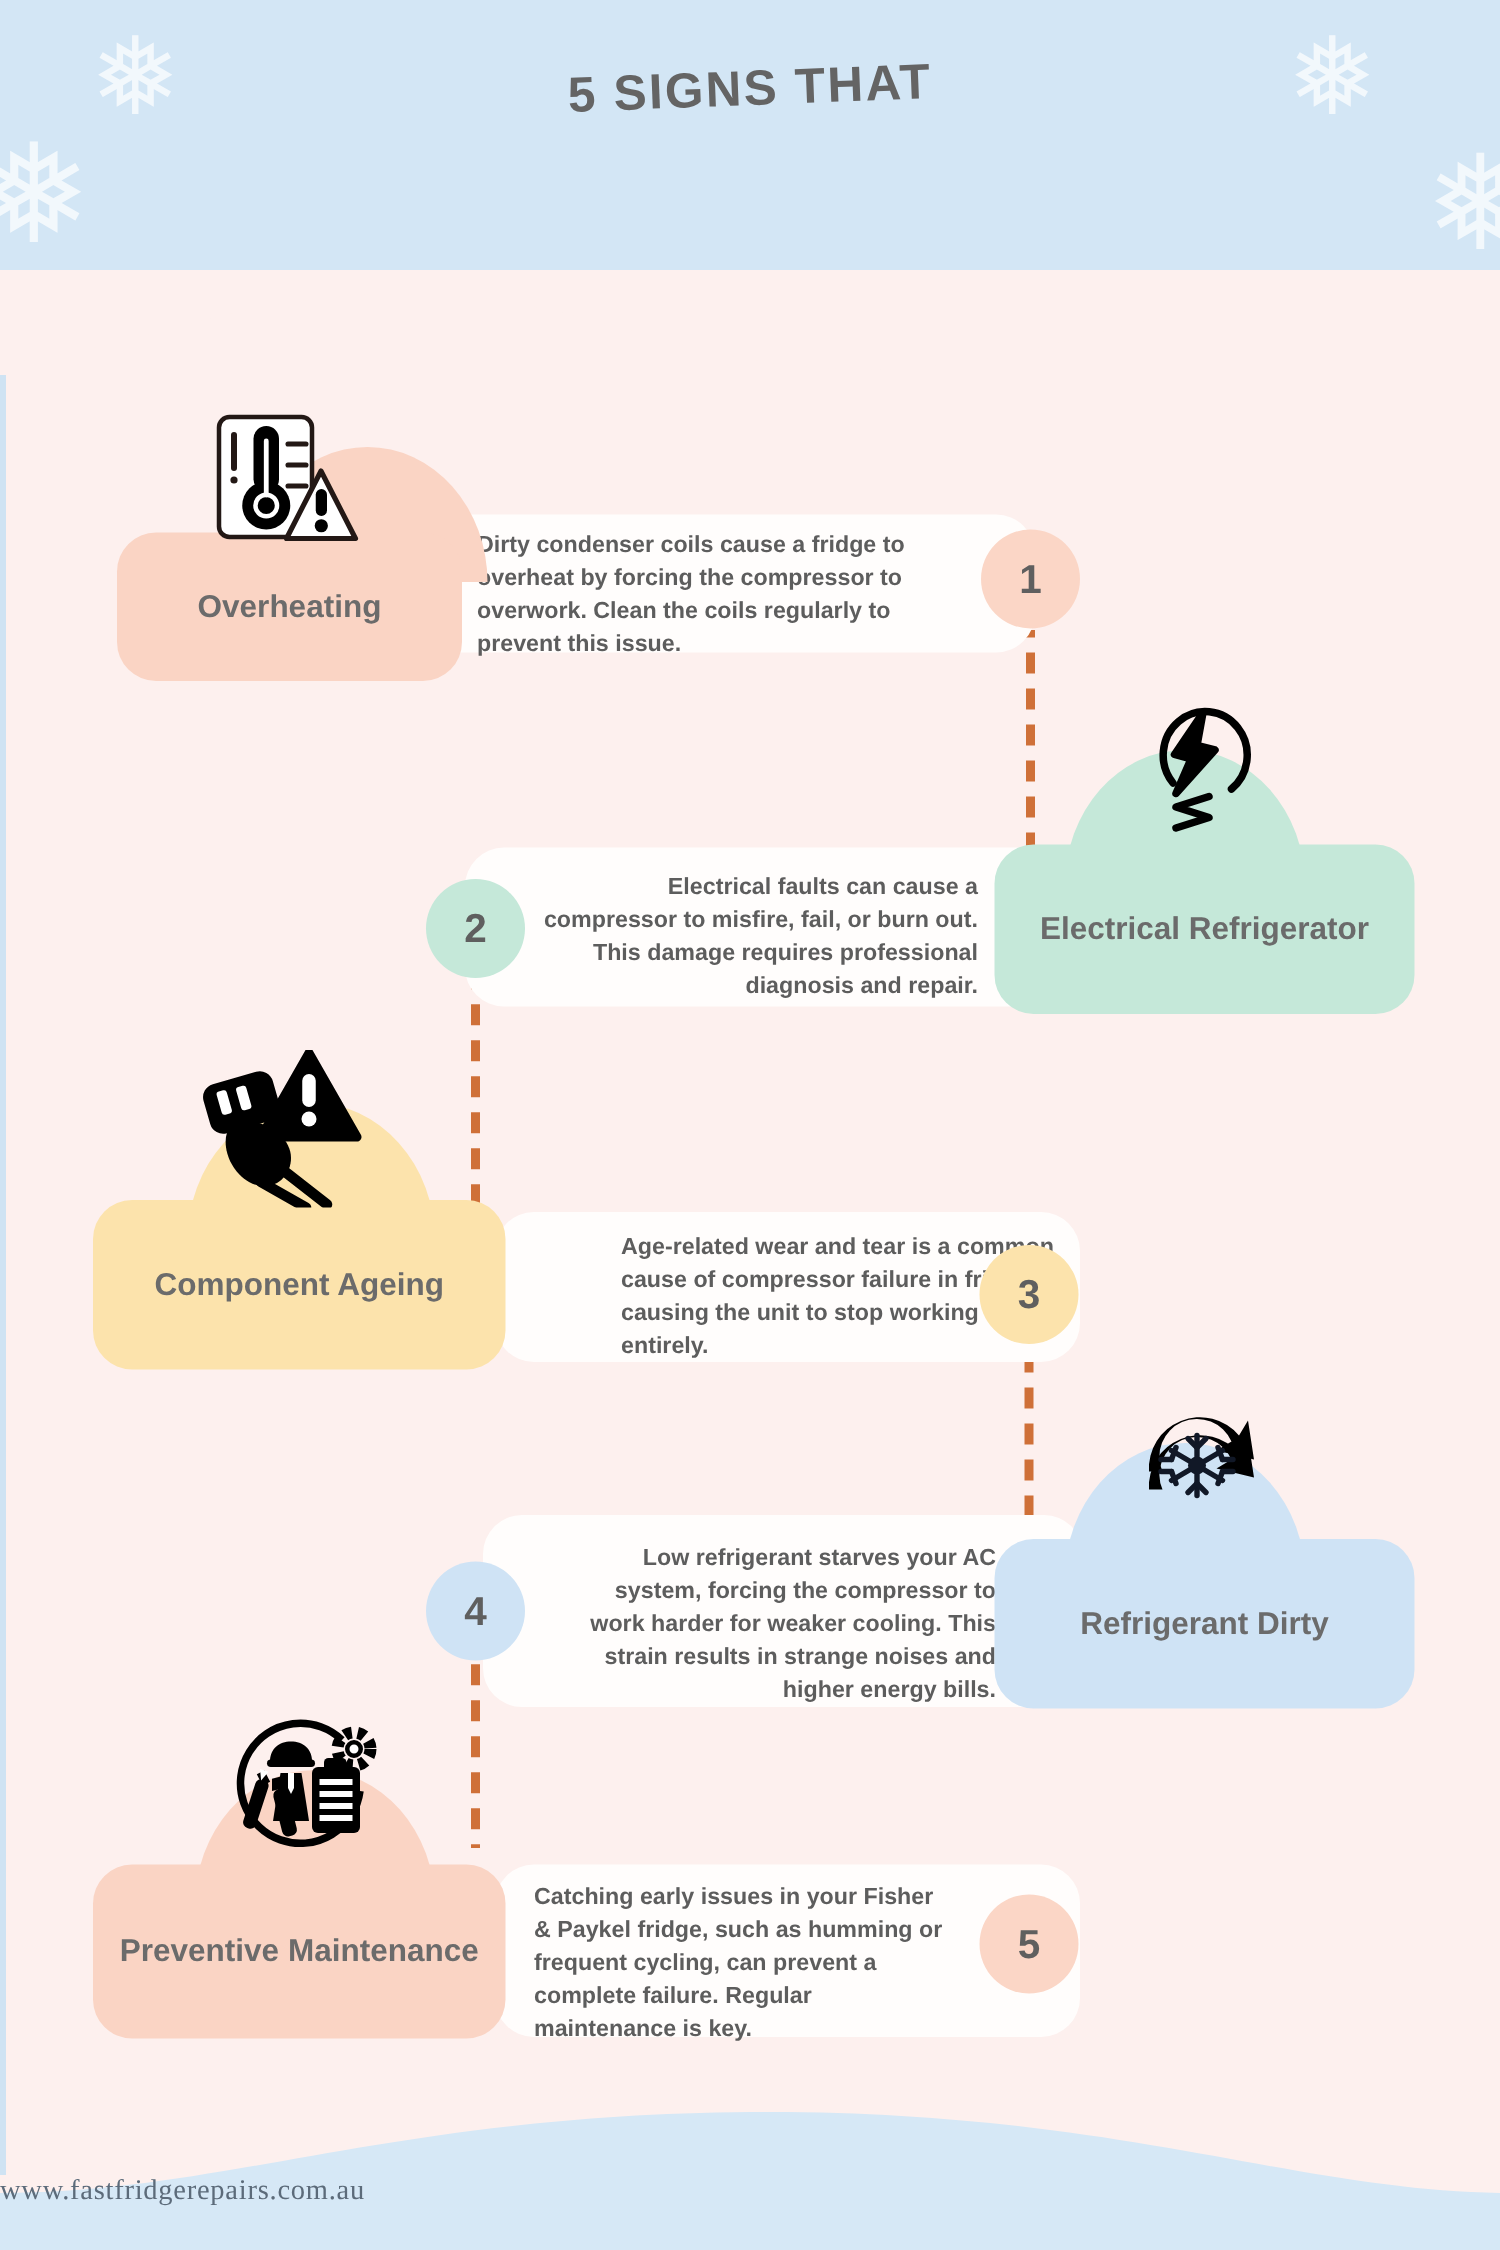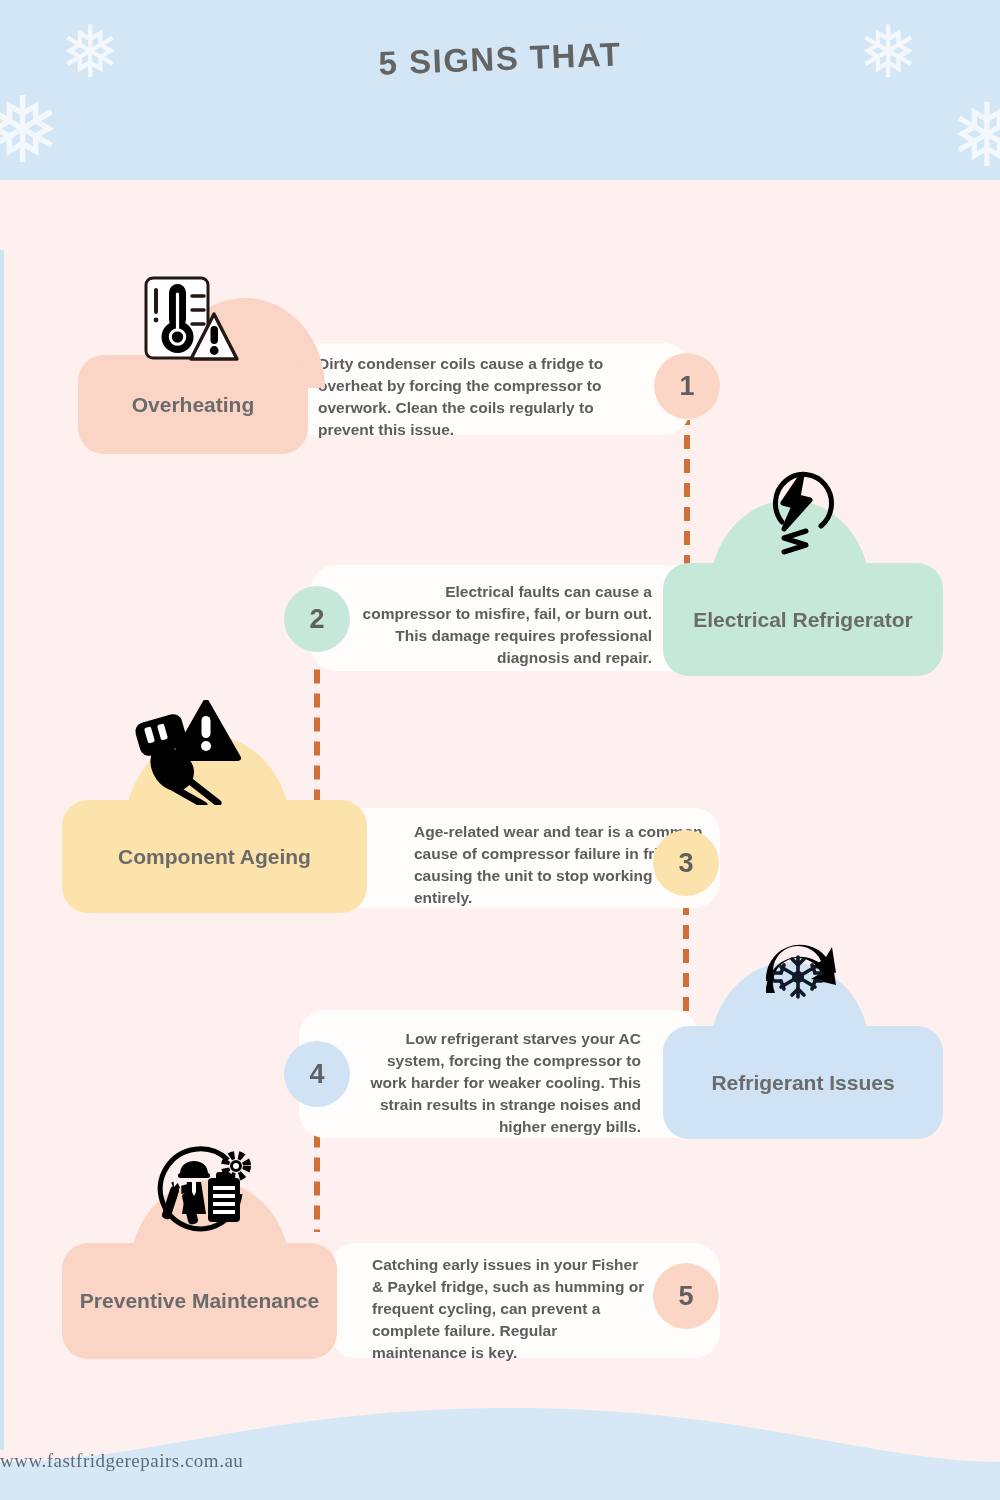--- a/index.html
+++ b/index.html
@@ -163,46 +163,46 @@
 <svg class="icon" style="left:758px; top:466px;" width="80" height="96" viewBox="0 0 80 96">
   <path d="M63,60 A28,29 0 1 0 24,56" fill="none" stroke="#000000" stroke-width="5" stroke-linecap="round"></path>
   <path d="M44,9 L25,37 L36,40 L26,63 L52,34 L40,31 Z" fill="#000000" stroke="#000000" stroke-width="5" stroke-linejoin="round"></path>
   <polyline points="26,86 48,79 26,72 48,65" fill="none" stroke="#000000" stroke-width="5" stroke-linecap="round" stroke-linejoin="round"></polyline>
 </svg>
 
 <div class="white-card" style="left:330px; top:808px; width:390px; height:100px;">
   <p style="position:absolute; left:40px; top:13px; width:290px; text-align:left;margin-left:44px;">Age-related wear and tear is a common cause of compressor failure in fridges, causing the unit to stop working entirely.</p>
 </div>
 <div class="bump" style="left:125px; top:735px; width:165px; height:92px; background:#fce3ac;"></div>
-<div class="label-pill" style="left:62px; top:800px; width:305px; height:113px; background:#fce3ac;">
+<div class="label-pill" style="left:62px; top:800px; width:275px; height:113px; background:#fce3ac;">
   <span>Component Ageing</span>
 </div>
 <div class="badge" style="left:653px; top:830px; background:#fce3ac;">
   <span>3</span>
 </div>
 <div class="dash" style="left:683px; top:896px; height:130px;"></div>
 
 <svg class="icon" style="left:132px; top:700px;" width="110" height="105" viewBox="0 0 110 105">
   <path d="M74,2 L106,58 L42,58 Z" fill="#000000" stroke="#000000" stroke-width="6" stroke-linejoin="round"></path>
   <rect x="69.5" y="16" width="9" height="22" rx="4.5" fill="#ffffff"></rect>
   <circle cx="74" cy="46" r="5" fill="#ffffff"></circle>
   <rect x="5" y="18" width="48" height="34" rx="9" fill="#000000" transform="rotate(-16 29 35)"></rect>
   <rect x="14" y="27" width="7" height="16" rx="2" fill="#ffffff" transform="rotate(-16 17.5 35)"></rect>
   <rect x="27" y="24" width="7" height="16" rx="2" fill="#ffffff" transform="rotate(-16 30.5 32)"></rect>
   <path d="M22,50 C40,42 62,56 62,72 C62,86 48,96 34,88 C20,80 14,60 22,50 Z" fill="#000000"></path>
   <line x1="54" y1="78" x2="86" y2="103" stroke="#000000" stroke-width="7" stroke-linecap="round"></line>
   <line x1="42" y1="88" x2="72" y2="105" stroke="#000000" stroke-width="7" stroke-linecap="round"></line>
 </svg>
 
-<div class="white-card" style="left:299px; top:1010px; width:400px; height:128px;">
+<div class="white-card" style="left:322px; top:1010px; width:400px; height:128px;">
   <p style="position:absolute; left:52px; top:18px; width:290px; text-align:right;">Low refrigerant starves your AC system, forcing the compressor to work harder for weaker cooling. This strain results in strange noises and higher energy bills.</p>
 </div>
 <div class="bump" style="left:710px; top:962px; width:160px; height:90px; background:#cfe3f5;"></div>
 <div class="label-pill" style="left:663px; top:1026px; width:280px; height:113px; background:#cfe3f5;">
-  <span>Refrigerant Issues</span>
+  <span>Refrigerant Dirty</span>
 </div>
 <div class="badge" style="left:284px; top:1041px; background:#cfe3f5;">
   <span>4</span>
 </div>
 <div class="dash" style="left:314px; top:1107px; height:125px;"></div>
 
 <svg class="icon" style="left:748px; top:925px;" width="100" height="98" viewBox="0 0 100 98">
   <path d="M18,56 A34,34 0 0 1 78,32 L84,22 L88,48 L63,42 L73,36 A25,25 0 0 0 27,56 Z" fill="#000000"></path>
   <path d="M82,44 A34,34 0 0 1 22,68 L16,78 L12,52 L37,58 L27,64 A25,25 0 0 0 73,44 Z" fill="#000000" transform="rotate(180 50 56)"></path>
   <g stroke="#111827" stroke-width="3.6" stroke-linecap="round">
@@ -219,21 +219,21 @@
       <line x1="67" y1="56" x2="74" y2="56"></line>
     <line x1="67" y1="48" x2="64" y2="40"></line>
       <line x1="67" y1="48" x2="74" y2="48"></line>
     <line x1="33" y1="56" x2="36" y2="64"></line>
       <line x1="33" y1="56" x2="26" y2="56"></line>
   </g>
   <circle cx="50" cy="52" r="6" fill="#111827"></circle>
 </svg>
 
 <div class="white-card" style="left:330px; top:1243px; width:390px; height:115px;">
-  <p style="position:absolute; left:42px; top:11px; width:280px; text-align:left;">Catching early issues in your Fisher &amp; Paykel fridge, such as humming or frequent cycling, can prevent a complete failure. Regular maintenance is key.</p>
+  <p style="position:absolute; left:26px; top:11px; width:280px; text-align:left;">Catching early issues in your Fisher &amp; Paykel fridge, such as humming or frequent cycling, can prevent a complete failure. Regular maintenance is key.</p>
 </div>
 <div class="bump" style="left:130px; top:1180px; width:160px; height:90px; background:#fad4c4;"></div>
 <div class="label-pill" style="left:62px; top:1243px; width:275px; height:116px; background:#fad4c4;">
   <span>Preventive Maintenance</span>
 </div>
 <div class="badge" style="left:653px; top:1263px; background:#fbd6c6;">
   <span>5</span>
 </div>
 
 <svg class="icon" style="left:152px; top:1142px;" width="104" height="100" viewBox="0 0 104 100">

